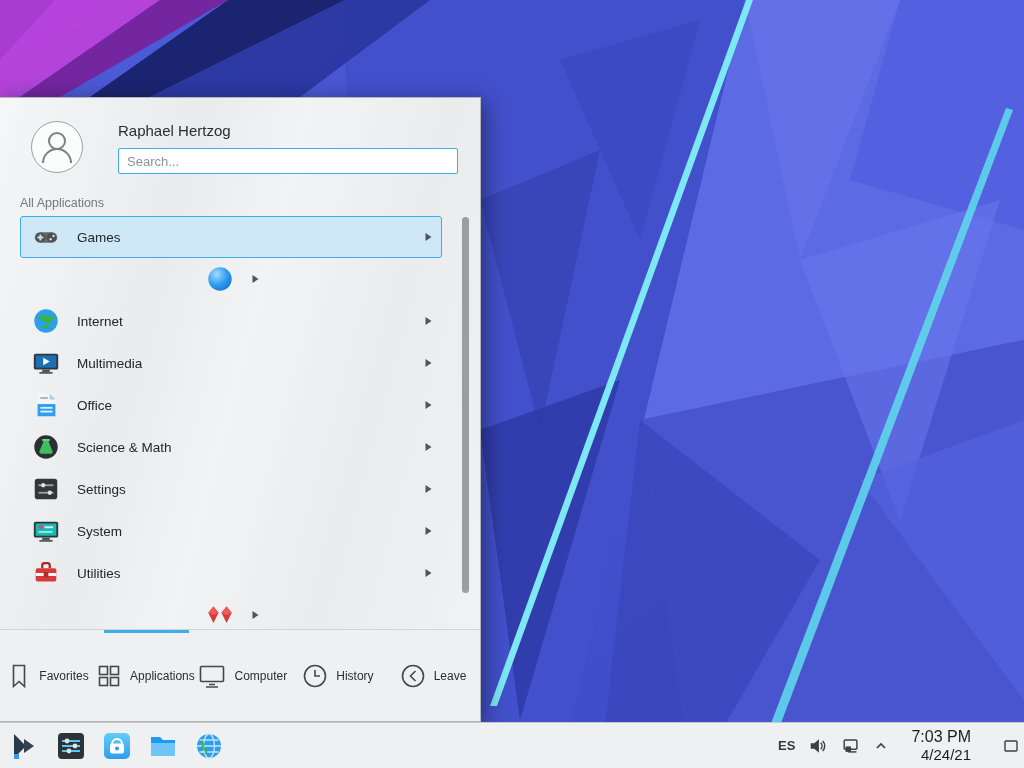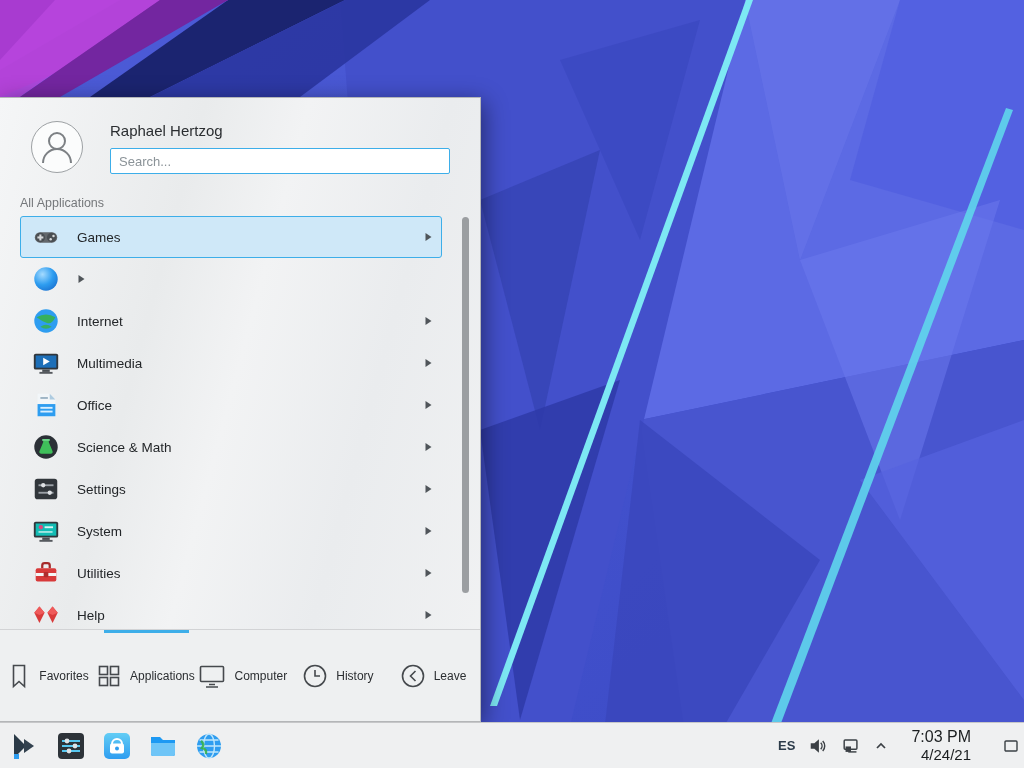--- a/index.html
+++ b/index.html
@@ -9,31 +9,31 @@
   .wallpaper { position:absolute; left:0; top:0; width:1024px; height:768px; }
 
   
   .kickoff { position:absolute; left:0; top:97px; width:481px; height:625px;
     background:linear-gradient(105deg,#f5f6f7 0%,#e9ebec 32%,#f2f3f4 48%,#eaecee 70%,#f1f2f3 100%);
     border:1px solid #b4b6b8; border-left:none;
     box-shadow:3px 5px 22px rgba(0,0,0,.45);
     display:flex; flex-direction:column; }
   .kickoff-header { display:flex; gap:26px; padding:22px 16px 6px 30px; }
   .avatar-btn { width:54px; height:54px; border:none; background:none; padding:0; cursor:pointer; }
-  .user-col { display:flex; flex-direction:column; gap:9px; padding-top:2px; }
+  .user-col { display:flex; flex-direction:column; gap:9px; padding-top:2px;margin-left:8px; }
   .user-name { font-size:15px; color:#2b2e31; }
   .search-input { width:340px; height:26px; border:1px solid #3daee9; border-radius:2px;
     background:#fff; padding:0 8px; font-size:13px; color:#232629; outline:none;
     font-family:"Liberation Sans", sans-serif; }
   .search-input::placeholder { color:#8b9398; }
   .section-label { padding:16px 0 4px 20px; font-size:12.5px; color:#75787b; }
 
   .menu-body { flex:1; position:relative; overflow:hidden; padding:2px 38px 0 20px; }
   .menu-item { height:42px; display:flex; align-items:center; gap:16px;
-    padding:0 8px 0 10px; border:1px solid transparent; border-radius:3px; cursor:pointer; }
+    padding:0 8px 0 10px; border:1px solid transparent; border-radius:3px; cursor:pointer;justify-content:center; }
   .menu-item.selected { background:#cfe8f8; border-color:#3daee9; }
   .mi-icon { width:30px; height:30px; flex:0 0 30px; display:flex; }
   .mi-icon svg { width:30px; height:30px; }
   .mi-label { flex:1; font-size:13.5px; color:#232629; }
   .mi-arrow { display:flex; }
   .scrollbar-thumb { position:absolute; right:11px; top:3px; width:7px; height:376px;
     border-radius:4px; background:#9b9ea1; cursor:grab; }
 
   .tab-bar { position:relative; height:92px; flex:0 0 92px; border-top:1px solid #d2d3d5;
     display:flex; background:#eef0f1; }
@@ -279,21 +279,20 @@
 
       <div class="menu-item">
         <span class="mi-icon">
           <svg viewBox="0 0 32 32">
               <path d="M9 7 l5.5 6.5 -5.5 11 -5.5 -11 z" fill="#d83a3a"></path>
               <path d="M23 7 l5.5 6.5 -5.5 11 -5.5 -11 z" fill="#d83a3a"></path>
               <path d="M9 7 l5.5 6.5 -5.5 2.5 -5.5 -2.5 z" fill="#ef5a5a"></path>
               <path d="M23 7 l5.5 6.5 -5.5 2.5 -5.5 -2.5 z" fill="#ef5a5a"></path>
             </svg>
         </span>
-        <span class="mi-label">Help</span>
         <span class="mi-arrow">
             <svg width="9" height="10" viewBox="0 0 9 10">
               <path d="M1.5 1 L7.5 5 L1.5 9 z" fill="#50555a"></path>
             </svg>
           </span>
       </div>
 
       <div class="scrollbar-thumb"></div>
     </div>
 

